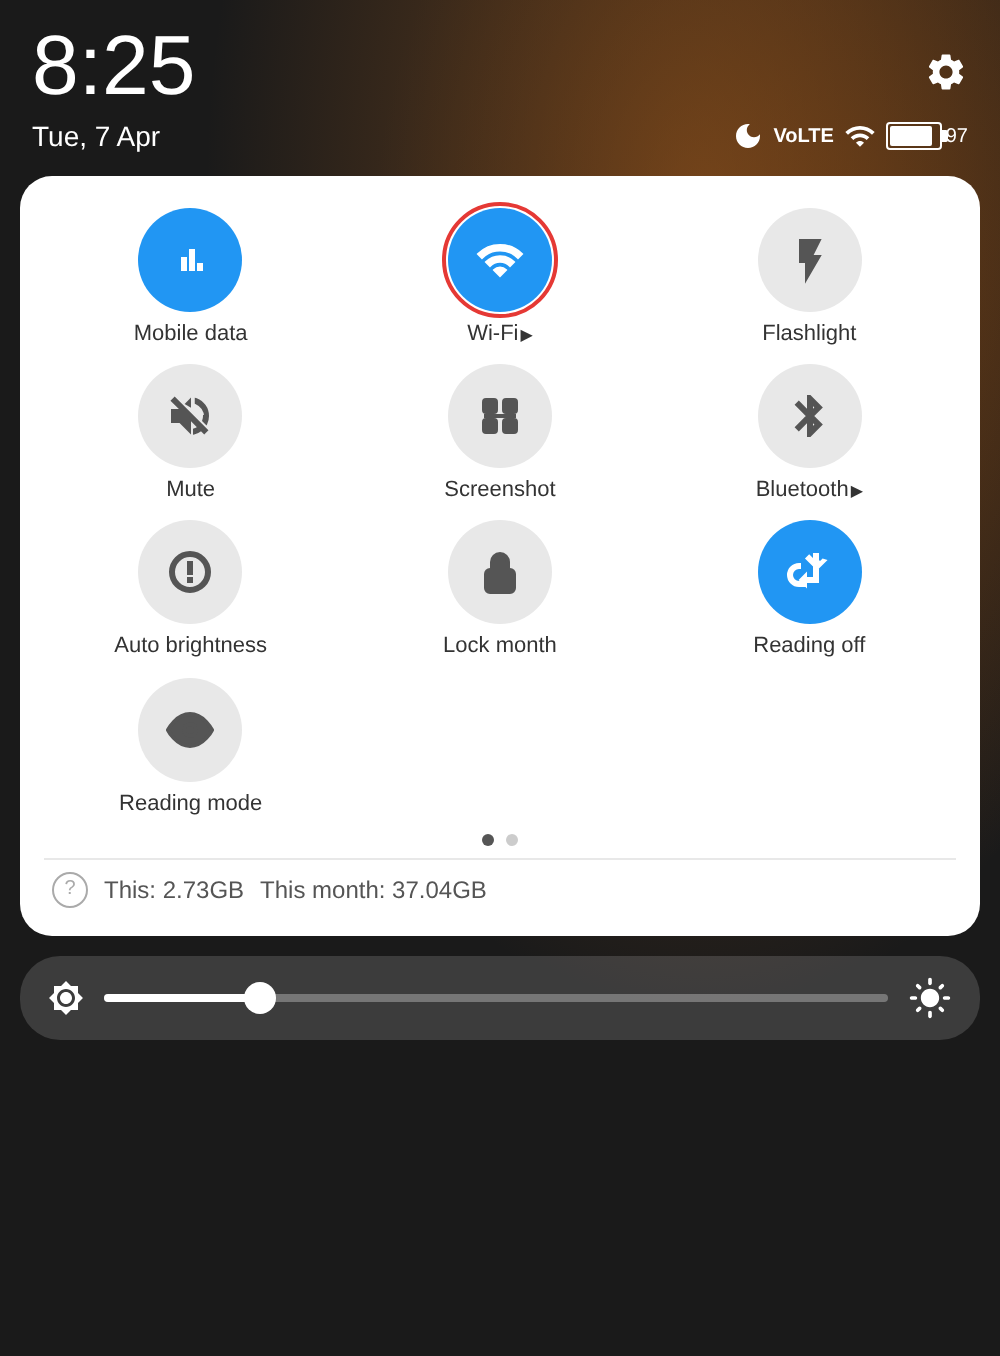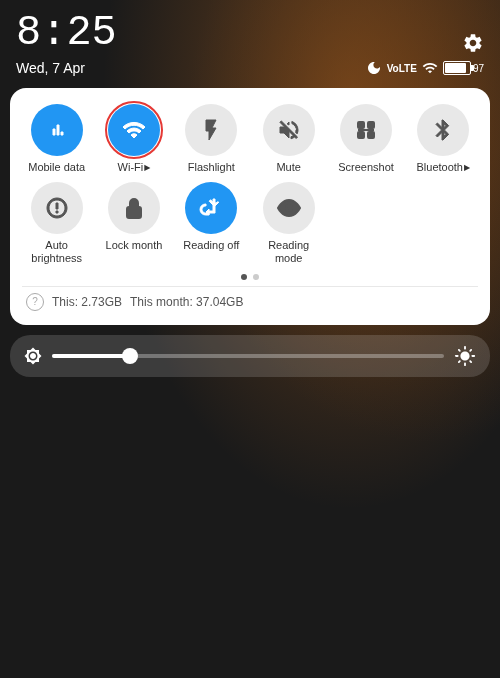--- a/index.html
+++ b/index.html
@@ -31,22 +31,21 @@
       height: 100%;
       display: flex;
       flex-direction: column;
     }
 
     
     .status-bar {
       padding: 12px 16px 4px 16px;
       display: flex;
       justify-content: space-between;
-      align-items: flex-end;
-      font-family: Liberation Mono, monospace;
+      align-items: center;
     }
 
     .time {
       color: white;
       font-size: 42px;
       font-weight: 300;
       line-height: 1;
     }
 
     .status-icons {
@@ -123,21 +122,21 @@
     
     .qs-panel {
       margin: 4px 10px 0 10px;
       background: white;
       border-radius: 16px;
       padding: 16px 12px 12px 12px;
     }
 
     .qs-grid {
       display: grid;
-      grid-template-columns: repeat(6, 1fr);
+      grid-template-columns: repeat(3, 1fr);
       gap: 8px;
       margin-bottom: 8px;
     }
 
     .qs-item {
       display: flex;
       flex-direction: column;
       align-items: center;
       gap: 5px;
       cursor: pointer;
@@ -282,21 +281,21 @@
     <div class="time">8:25</div>
     <div class="status-icons">
 
       <svg width="22" height="22" viewBox="0 0 24 24" fill="white">
         <path d="M19.14,12.94c0.04-0.3,0.06-0.61,0.06-0.94c0-0.32-0.02-0.64-0.07-0.94l2.03-1.58c0.18-0.14,0.23-0.41,0.12-0.61 l-1.92-3.32c-0.12-0.22-0.37-0.29-0.59-0.22l-2.39,0.96c-0.5-0.38-1.03-0.7-1.62-0.94L14.4,2.81c-0.04-0.24-0.24-0.41-0.48-0.41 h-3.84c-0.24,0-0.43,0.17-0.47,0.41L9.25,5.35C8.66,5.59,8.12,5.92,7.63,6.29L5.24,5.33c-0.22-0.08-0.47,0-0.59,0.22L2.74,8.87 C2.62,9.08,2.66,9.34,2.86,9.48l2.03,1.58C4.84,11.36,4.8,11.69,4.8,12s0.02,0.64,0.07,0.94l-2.03,1.58 c-0.18,0.14-0.23,0.41-0.12,0.61l1.92,3.32c0.12,0.22,0.37,0.29,0.59,0.22l2.39-0.96c0.5,0.38,1.03,0.7,1.62,0.94l0.36,2.54 c0.05,0.24,0.24,0.41,0.48,0.41h3.84c0.24,0,0.44-0.17,0.47-0.41l0.36-2.54c0.59-0.24,1.13-0.56,1.62-0.94l2.39,0.96 c0.22,0.08,0.47,0,0.59-0.22l1.92-3.32c0.12-0.22,0.07-0.47-0.12-0.61L19.14,12.94z M12,15.6c-1.98,0-3.6-1.62-3.6-3.6 s1.62-3.6,3.6-3.6s3.6,1.62,3.6,3.6S13.98,15.6,12,15.6z"></path>
       </svg>
     </div>
   </div>
 
   <div class="date-row">
-    <div class="date">Wed, 7 Apr</div>
+    <div class="date">Tue, 7 Apr</div>
     <div class="date-icons">
 
       <svg width="16" height="16" viewBox="0 0 24 24" fill="white">
         <path d="M12 3c-4.97 0-9 4.03-9 9s4.03 9 9 9 9-4.03 9-9c0-.46-.04-.92-.1-1.36-.98 1.37-2.58 2.26-4.4 2.26-2.98 0-5.4-2.42-5.4-5.4 0-1.81.89-3.42 2.26-4.4-.44-.06-.9-.1-1.36-.1z"></path>
       </svg>
 
       <span style="color:white;font-size:10px;font-weight:bold;">VoLTE</span>
 
       <svg width="16" height="16" viewBox="0 0 24 24" fill="white">
         <path d="M1 9l2 2c4.97-4.97 13.03-4.97 18 0l2-2C16.93 2.93 7.08 2.93 1 9zm8 8l3 3 3-3c-1.65-1.66-4.34-1.66-6 0zm-4-4l2 2c2.76-2.76 7.24-2.76 10 0l2-2C15.14 9.14 8.87 9.14 5 13z"></path>

